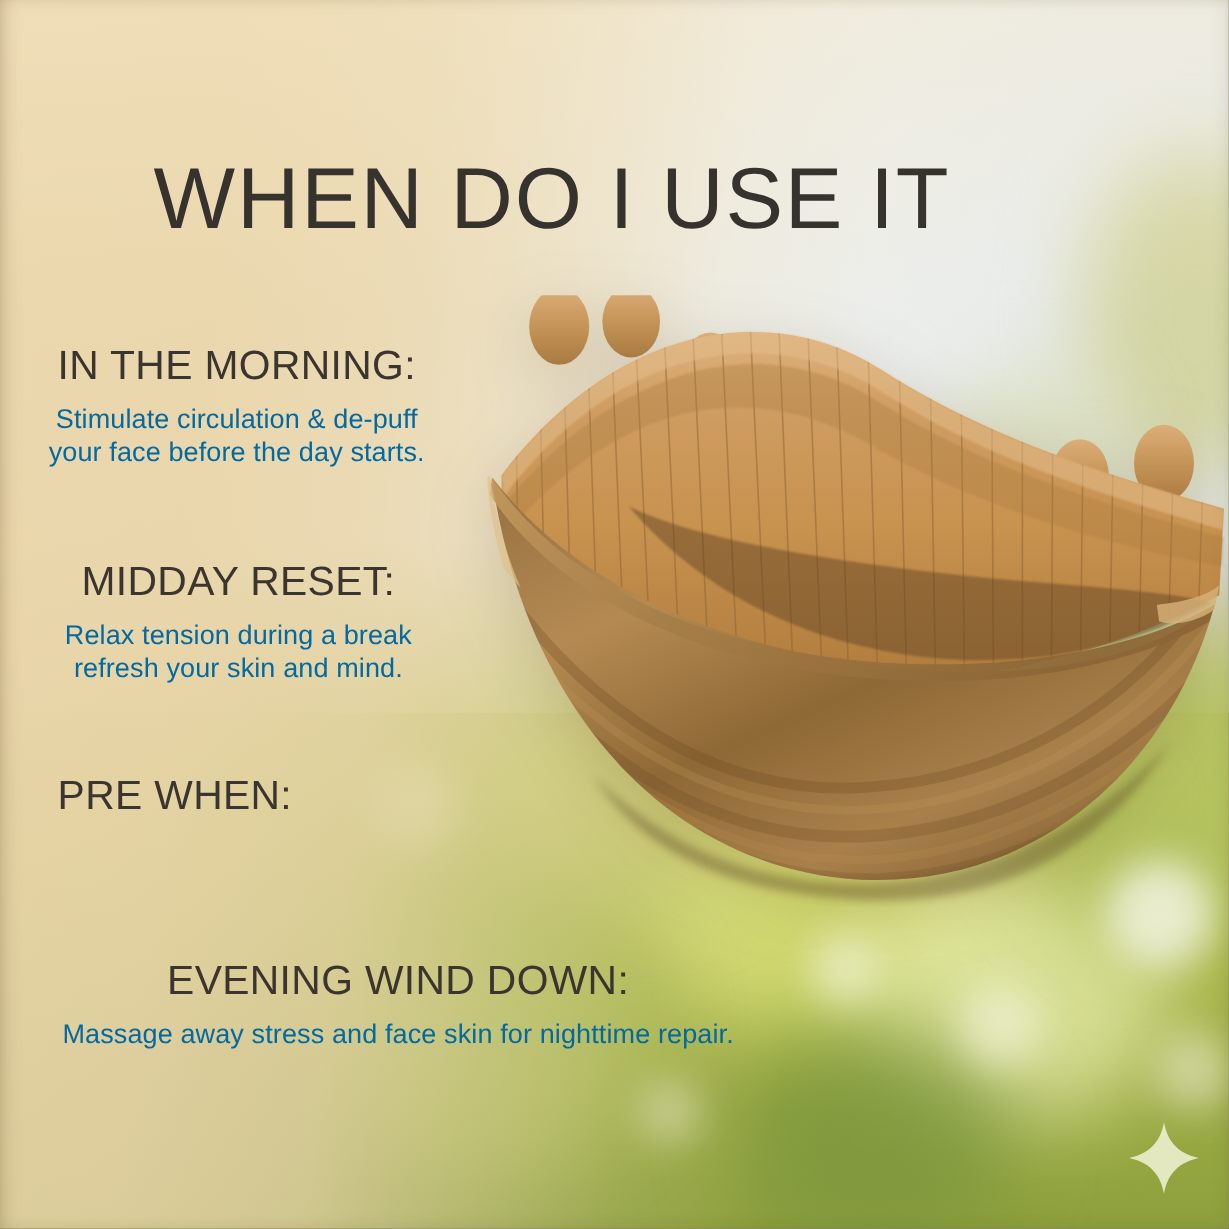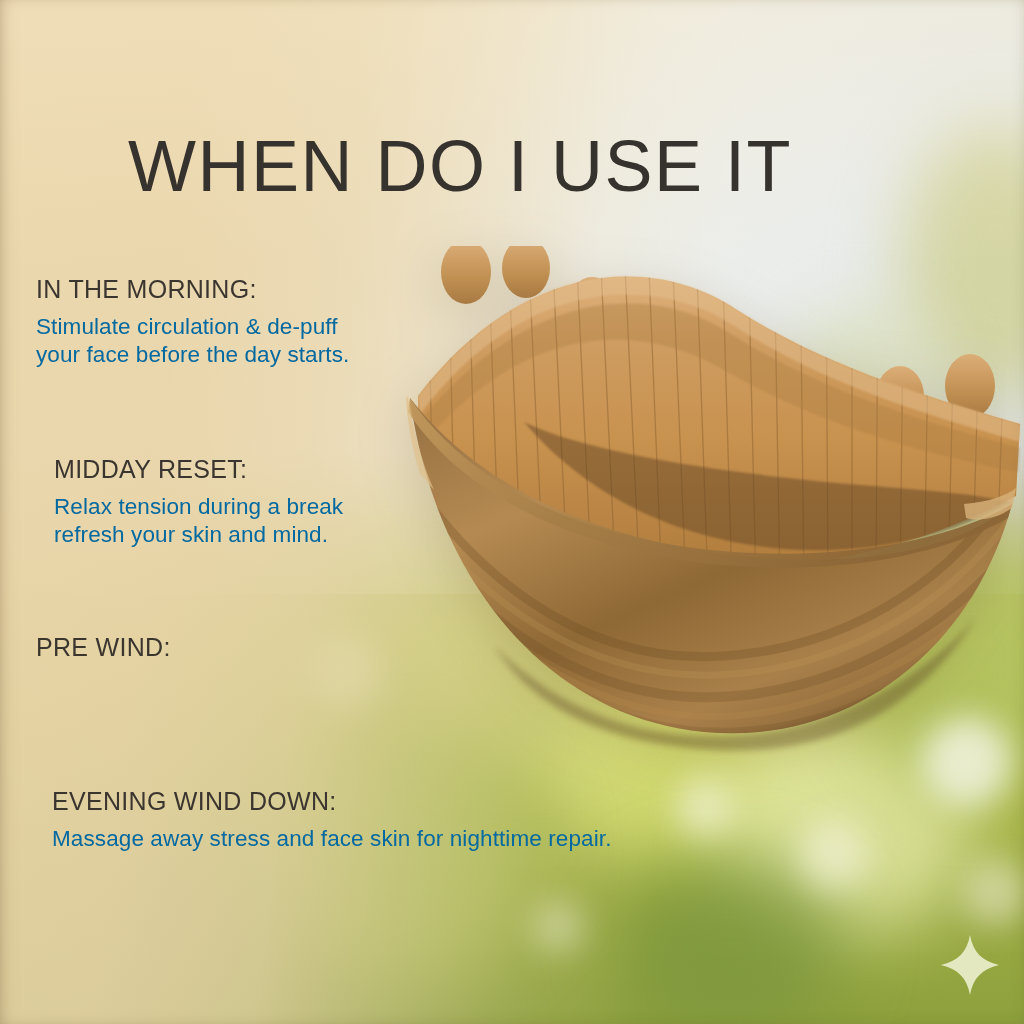--- a/index.html
+++ b/index.html
@@ -7,20 +7,21 @@
     padding: 0;
     background: #2b2b2b;
   }
   .canvas {
     position: relative;
     width: 1024px;
     height: 1024px;
     overflow: hidden;
     font-family: "Liberation Sans", sans-serif;
     background: #cfc99a;
+    text-align: center;
   }
 
   
   .bg-photo {
     position: absolute;
     inset: 0;
     overflow: hidden;
   }
   .bg-sky {
     position: absolute;
@@ -126,26 +127,26 @@
     line-height: 1;
   }
   .blocks {
     position: absolute;
     left: 36px;
     top: 276px;
     width: 700px;
   }
   .block { margin-bottom: 0; }
   .block-title {
-    font-size: 25px;
+    font-size: 34px;
     font-weight: 400;
     letter-spacing: 0.3px;
     color: #3b3530;
     line-height: 1.05;
-    margin: 0;
+    margin: 12px;
   }
   .block-body {
     font-size: 22.5px;
     font-weight: 400;
     color: #0369a1;
     line-height: 1.23;
     margin: 11px 0 0 0;
     white-space: pre-line;
     letter-spacing: 0.1px;
   }
@@ -331,21 +332,21 @@
 your face before the day starts.</div>
     </div>
 
     <div class="block b-2">
       <div class="block-title">MIDDAY RESET:</div>
       <div class="block-body">Relax tension during a break
 refresh your skin and mind.</div>
     </div>
 
     <div class="block b-3">
-      <div class="block-title">PRE WIND:</div>
+      <div class="block-title">PRE WHEN:</div>
     </div>
 
     <div class="block b-4">
       <div class="block-title">EVENING WIND DOWN:</div>
       <div class="block-body">Massage away stress and face skin for nighttime repair.</div>
     </div>
 
   </div>
 
   <div class="sparkle">

